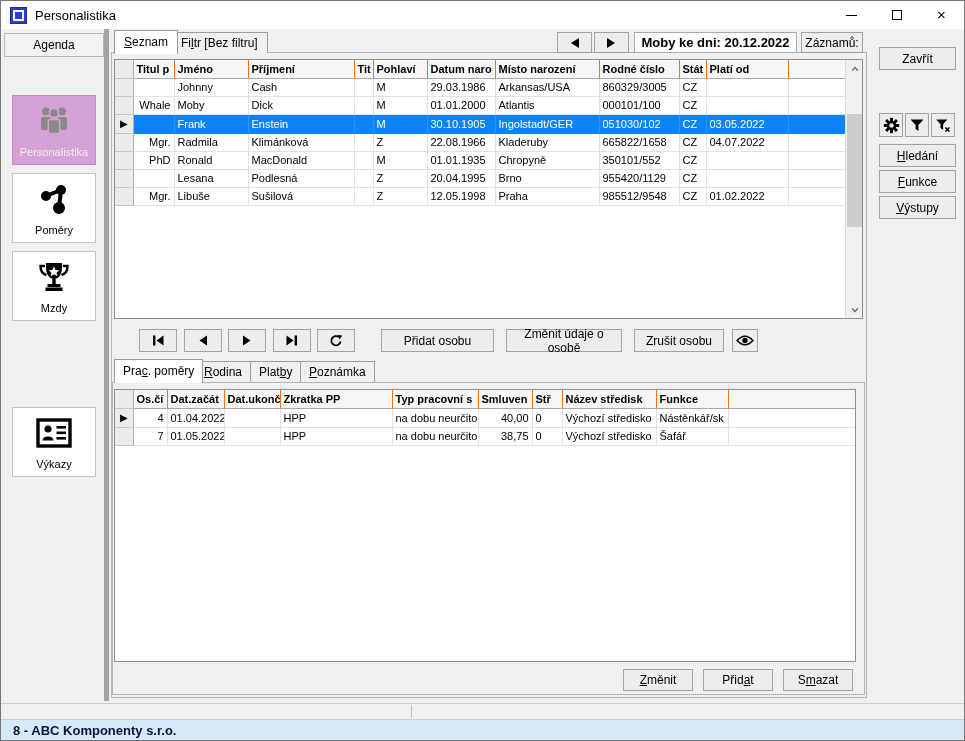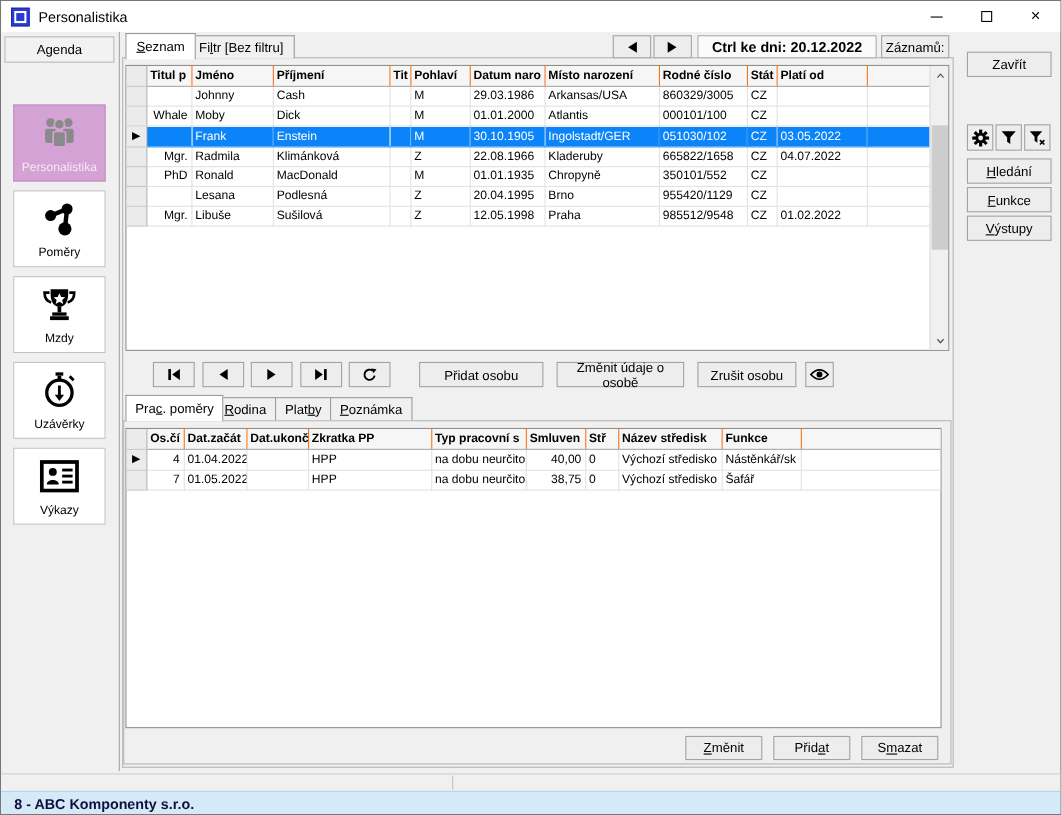--- a/index.html
+++ b/index.html
@@ -17,21 +17,21 @@
   .app-icon .inner1 { position: absolute; left: 2px; top: 2px; right: 2px; bottom: 2px; border: 2px solid #ffffff; }
   .app-icon .inner2 { position: absolute; left: 4px; top: 4px; right: 4px; bottom: 4px; background: #2b3cd6; }
   .title-text { position: absolute; left: 34px; top: 7px; font-size: 13px; color: #000; }
   .win-controls { position: absolute; right: 0; top: 0; height: 28px; display: flex; }
   .win-btn { width: 45px; height: 28px; display: flex; align-items: center; justify-content: center; }
   .glyph-min { width: 11px; height: 1px; background: #000; }
   .glyph-max { width: 10px; height: 10px; border: 1px solid #000; }
   .glyph-close { font-size: 15px; line-height: 10px; color: #000; }
 
   
-  .sidebar { position: absolute; left: 0; top: 28px; width: 108px; height: 672px; background: #f0f0f0; border-right: 1px solid #a3a3a3; }
+  .sidebar { position: absolute; left: 0; top: 28px; width: 108px; height: 672px; background: #f0f0f0; border-right: 5px solid #a3a3a3; }
   .agenda-btn { position: absolute; left: 3px; top: 4px; width: 100px; height: 24px; background: #f2f2f2; border: 1px solid #b9b9b9; font-size: 12px; display: flex; align-items: center; justify-content: center; }
   .side-item { position: absolute; left: 11px; width: 84px; height: 70px; background: #ffffff; border: 1px solid #c3c3c3; text-align: center; cursor: default; }
   .side-item .icn { position: absolute; left: 0; right: 0; top: 7px; height: 36px; display: flex; align-items: center; justify-content: center; }
   .side-item .lbl { position: absolute; left: 0; right: 0; bottom: 6px; font-size: 11px; color: #000; }
   .side-item.active { background: var(--sidebar-active, #d5a2d5); border-color: #c08fc0; }
   .side-item.active .lbl { color: #f3eaf3; }
   .side-item svg { display: block; }
 
   
   .tabpage { position: absolute; left: 110px; top: 51px; width: 756px; height: 646px; background: #f0f0f0; border: 1px solid #b5b5b5; }
@@ -151,33 +151,20 @@
           <path d="M26 5 h4.5 c0 5 -2 8 -6 9" fill="none" stroke="#000" stroke-width="2.4"></path>
           <polygon points="17,5.5 18.6,9 22.3,9.3 19.5,11.7 20.4,15.3 17,13.3 13.6,15.3 14.5,11.7 11.7,9.3 15.4,9" fill="#fff"></polygon>
           <rect x="15.3" y="18" width="3.4" height="5" fill="#000"></rect>
           <rect x="10.5" y="23" width="13" height="3" fill="#000"></rect>
           <rect x="8.5" y="26.5" width="17" height="3.5" fill="#000"></rect>
         </svg>
       </span>
       <span class="lbl">Mzdy</span>
     </div>
 
-    <div class="side-item" style="top: 300px;">
-      <span class="icn">
-        <svg width="32" height="34" viewBox="0 0 32 34">
-          <rect x="12.5" y="0.5" width="7" height="3" fill="#000"></rect>
-          <rect x="14.3" y="3.5" width="3.4" height="4" fill="#000"></rect>
-          <rect x="24.5" y="4.5" width="5" height="2.6" transform="rotate(45 27 6)" fill="#000"></rect>
-          <circle cx="16" cy="19" r="11.5" fill="none" stroke="#000" stroke-width="3"></circle>
-          <line x1="16" y1="12.5" x2="16" y2="22.5" stroke="#000" stroke-width="2.6"></line>
-          <polygon points="16,26.5 11.8,20.8 20.2,20.8" fill="#000"></polygon>
-        </svg>
-      </span>
-      <span class="lbl">Uzávěrky</span>
-    </div>
 
     <div class="side-item" style="top: 378px;">
       <span class="icn">
         <svg width="36" height="30" viewBox="0 0 36 30">
           <rect x="2" y="2" width="32" height="26" fill="none" stroke="#000" stroke-width="3.4"></rect>
           <circle cx="12" cy="11" r="3.6" fill="#000"></circle>
           <path d="M6.5 22.5 c0 -5.5 11 -5.5 11 0 z" fill="#000"></path>
           <rect x="20.5" y="8" width="9.5" height="2.6" fill="#000"></rect>
           <rect x="20.5" y="13.5" width="9.5" height="2.6" fill="#000"></rect>
           <rect x="20.5" y="19" width="9.5" height="2.6" fill="#000"></rect>
@@ -196,21 +183,21 @@
     <svg width="11" height="12" viewBox="0 0 11 12">
         <polygon points="10,1 2,6 10,11" fill="#000"></polygon>
       </svg>
   </button>
   <button class="btn arrow-btn" style="left: 593px;">
     <svg width="11" height="12" viewBox="0 0 11 12">
         <polygon points="1,1 9,6 1,11" fill="#000"></polygon>
       </svg>
   </button>
 
-  <div class="statefield"><span>Ctrl ke dni:</span><span> </span><span>20.12.2022</span></div>
+  <div class="statefield"><span>Moby ke dni:</span><span> </span><span>20.12.2022</span></div>
   <button class="btn records-btn">Záznamů:</button>
 
   <div class="gridbox gridbox-main">
     <table class="grid" id="persons-table">
       <colgroup>
         <col style="width:18px">
           <col style="width:41px">
           <col style="width:74px">
           <col style="width:106px">
           <col style="width:19px">

